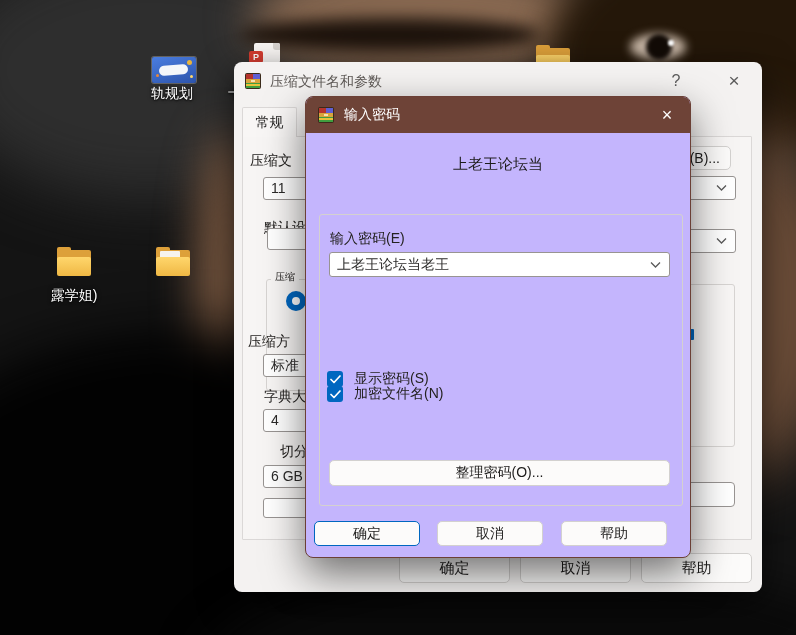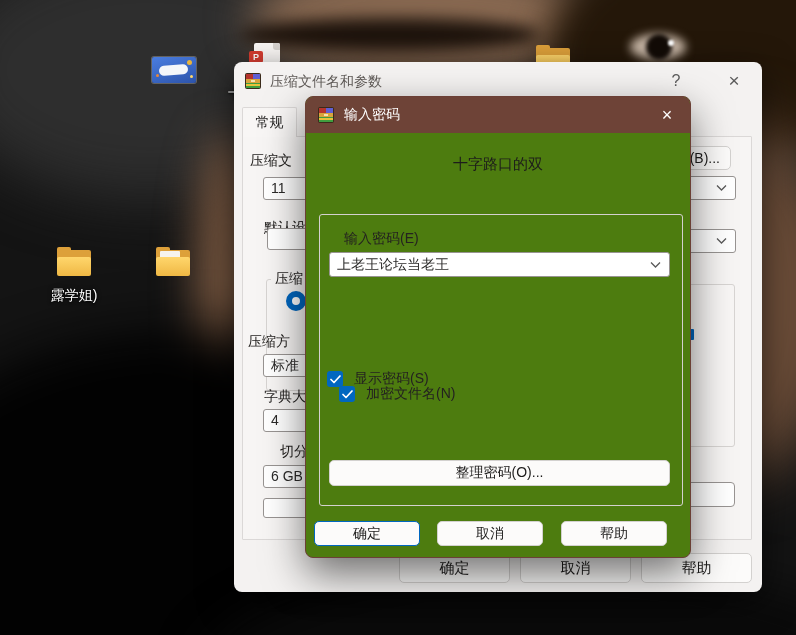--- a/index.html
+++ b/index.html
@@ -46,36 +46,36 @@
     color:#fff;font-size:9px;font-weight:bold;text-align:center;line-height:12px;}
 
   
   .lbl{position:absolute;font-size:14px;color:#242220;white-space:nowrap;}
   .inp{position:absolute;background:#fff;border:1px solid #989492;border-radius:3px;
     font-size:14px;color:#2b2a29;padding:0 7px;overflow:hidden;white-space:nowrap;}
   .btn{position:absolute;background:#fcfbfa;border:1px solid #d3d1cf;border-radius:5px;
     display:flex;align-items:center;justify-content:center;font-size:14px;color:#1d1c1b;}
   .chev{position:absolute;right:8px;top:50%;transform:translateY(-50%);width:11px;height:7px;}
   .grp{position:absolute;border:1px solid #d7d4d2;border-radius:3px;}
-  .grplab{position:absolute;font-size:14px;color:#242220;padding:0 4px;white-space:nowrap;}
+  .grplab{position:absolute;font-size:10px;color:#242220;padding:0 4px;white-space:nowrap;}
 
   
   #arcdlg{position:absolute;left:234px;top:62px;width:528px;height:530px;background:#f4f2f1;
     border-radius:8px;box-shadow:0 10px 34px rgba(0,0,0,.6);}
   #arcdlg .titlebar{position:absolute;left:0;top:0;right:0;height:40px;}
   #arcdlg .ttxt{position:absolute;left:36px;top:11px;font-size:14px;color:#5f5a57;white-space:nowrap;}
   .capbtn{position:absolute;top:6px;width:34px;height:26px;display:flex;align-items:center;justify-content:center;
     color:#5c5c5c;font-size:16px;}
   .pane{position:absolute;left:8px;top:74px;width:510px;height:404px;background:#f7f5f4;border:1px solid #dbd8d7;border-radius:1px;}
   .tab{position:absolute;left:8px;top:45px;width:55px;height:30px;background:#f8f6f5;border:1px solid #dbd8d7;border-bottom:none;
     display:flex;align-items:center;justify-content:center;font-size:14px;color:#262524;border-radius:2px 2px 0 0;z-index:2;}
   .radio{position:absolute;width:20px;height:20px;border-radius:50%;background:#fff;border:6px solid #0067c0;}
 
   
-  #pwdlg{position:absolute;left:305px;top:96px;width:386px;height:462px;background:#4d7c0f;
+  #pwdlg{position:absolute;left:305px;top:96px;width:386px;height:462px;background:#c4b5fd;
     border:1px solid #6b4036;border-radius:8px;box-shadow:0 16px 40px rgba(0,0,0,.55);z-index:5;overflow:hidden;}
   #pwdlg .titlebar{position:absolute;left:0;top:0;right:0;height:36px;background:#6e4337;display:flex;align-items:center;}
   #pwdlg .ttxt{margin-left:9px;font-size:14px;color:#fff;white-space:nowrap;flex:1;}
   #pwdlg .close{width:46px;height:36px;display:flex;align-items:center;justify-content:center;color:#fff;font-size:18px;}
   .heading{position:absolute;left:0;top:58px;width:100%;text-align:center;font-size:15px;color:#1d1c1b;}
   .cbrow{position:absolute;left:21px;display:flex;align-items:center;gap:11px;}
   .cbox{width:16px;height:16px;border-radius:3px;background:#0067c0;display:flex;align-items:center;justify-content:center;}
   .cbrow .cblab{font-size:14px;color:#242220;}
 
   .rar{display:inline-block;width:18px;height:18px;position:relative;}
@@ -112,20 +112,21 @@
       <div class="front"></div>
   </div>
 
   <div class="picicon">
     <div class="cloud"></div>
     <div class="d1"></div>
       <div class="d2"></div>
       <div class="d3"></div>
   </div>
   <div class="dlabel" style="left:112px;top:84px;width:120px;">
+    <div>轨规划</div>
   </div>
   <div class="dlabel" style="left:224px;top:84px;width:22px;">十</div>
 
   <div class="folder" style="left:57px;top:248px;">
     <div class="back"></div>
       <div class="front"></div>
   </div>
   <div class="dlabel" style="left:14px;top:286px;width:120px;">
     <div>露学姐)</div>
   </div>
@@ -208,41 +209,41 @@
           <rect x="2" y="7" width="14" height="4" fill="#d8a43c"></rect>
             <rect x="7" y="8" width="4" height="2" fill="#f6e2b0"></rect>
           <rect x="2" y="11" width="14" height="5" fill="#3f9e3f"></rect>
             <rect x="2" y="12" width="14" height="2" fill="#e7c23a"></rect>
         </svg>
       </span>
       <span class="ttxt">输入密码</span>
       <span class="close">×</span>
     </div>
 
-    <div class="heading">十字路口的双</div>
+    <div class="heading">上老王论坛当</div>
 
     <div class="grp" style="left:13px;top:117px;width:364px;height:292px;border-color:#d4d1cf;"></div>
 
-    <div class="lbl" style="left:38px;top:133px;">输入密码(E)</div>
+    <div class="lbl" style="left:24px;top:133px;">输入密码(E)</div>
     <div class="inp" style="left:23px;top:155px;width:341px;height:25px;line-height:23px;border-radius:3px;">
       <span>上老王论坛当老王</span>
       <svg class="chev" viewBox="0 0 11 7">
           <polyline points="1,1 5.5,5.5 10,1" fill="none" stroke="#5a5a5a" stroke-width="1.3"></polyline>
         </svg>
     </div>
 
     <div class="cbrow" style="top:273px;">
       <span class="cbox">
         <svg width="11" height="9" viewBox="0 0 11 9">
             <polyline points="1,4.5 4,7.5 10,1" fill="none" stroke="#fff" stroke-width="1.7" stroke-linecap="round" stroke-linejoin="round"></polyline>
           </svg>
       </span>
       <span class="cblab">显示密码(S)</span>
     </div>
-    <div class="cbrow" style="top:288px;margin-left:12px;">
+    <div class="cbrow" style="top:288px;">
       <span class="cbox">
         <svg width="11" height="9" viewBox="0 0 11 9">
             <polyline points="1,4.5 4,7.5 10,1" fill="none" stroke="#fff" stroke-width="1.7" stroke-linecap="round" stroke-linejoin="round"></polyline>
           </svg>
       </span>
       <span class="cblab">加密文件名(N)</span>
     </div>
 
     <div class="btn" style="left:23px;top:363px;width:341px;height:26px;">整理密码(O)...</div>
 

